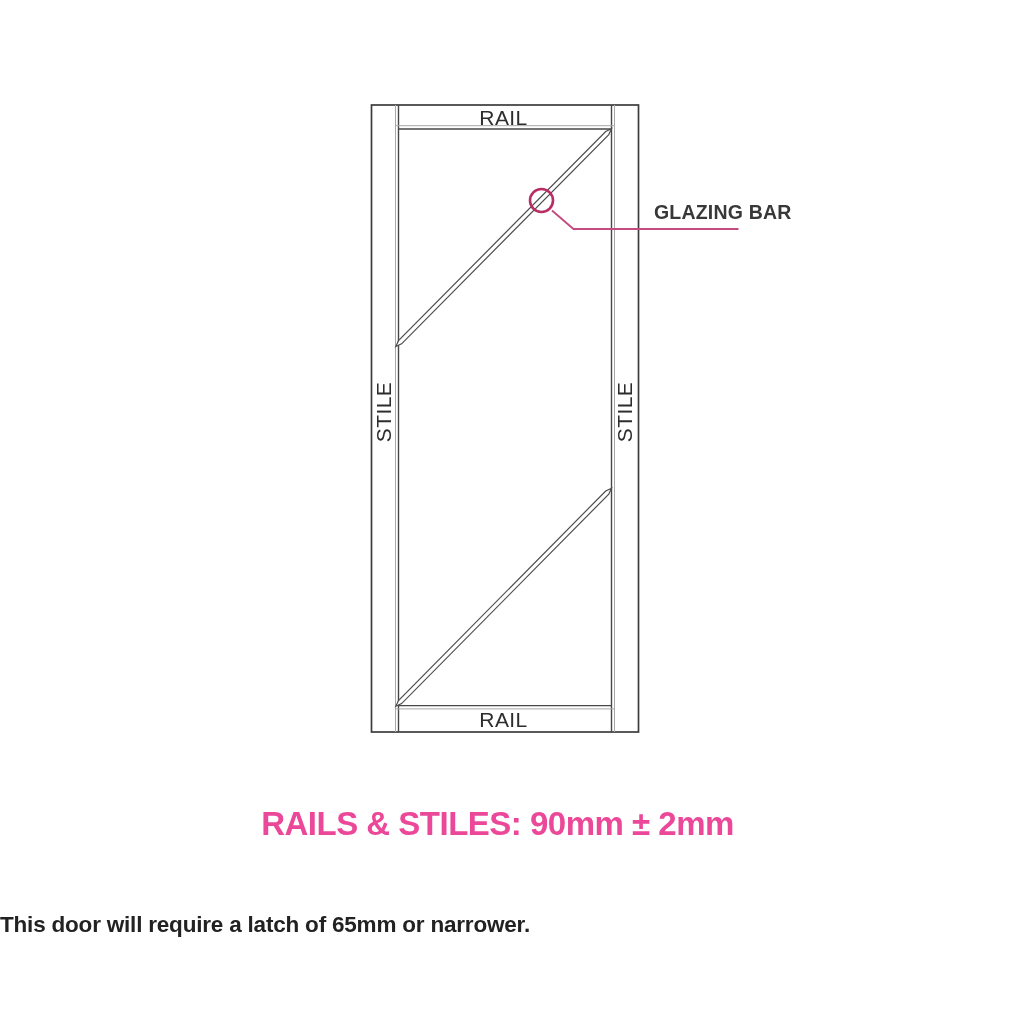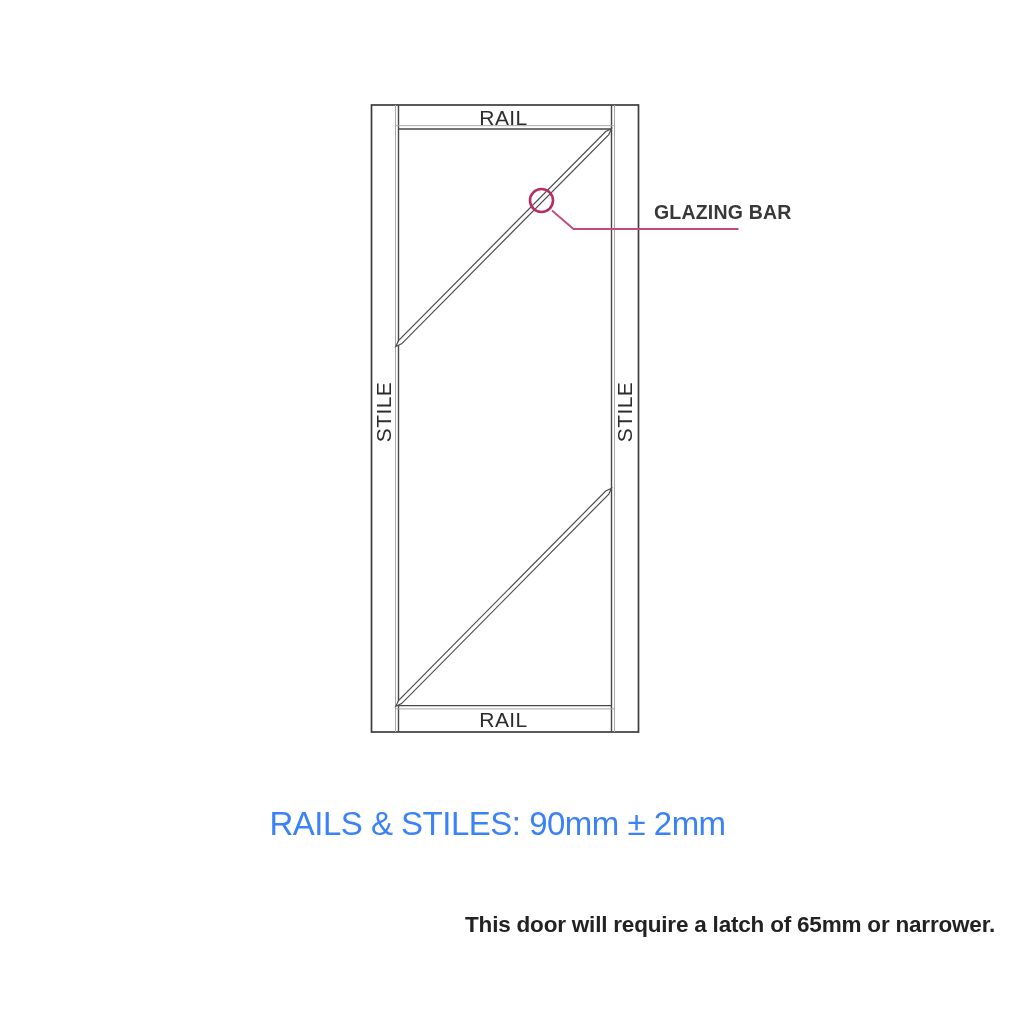--- a/index.html
+++ b/index.html
@@ -32,31 +32,31 @@
     fill: #383838;
     letter-spacing: 0.2px;
   }
   .specs {
     position: absolute;
     top: 805px;
     left: 0;
     width: 995px;
     text-align: center;
     font-size: 33px;
-    font-weight: normal;
-    color: #3b82f6;
+    font-weight: bold;
+    color: #ec4899;
     letter-spacing: -0.5px;
     line-height: 37px;
   }
   .note {
     position: absolute;
     top: 912px;
     left: 0;
     width: 995px;
-    text-align: right;
+    text-align: left;
     font-size: 22.5px;
     font-weight: bold;
     color: #222222;
     letter-spacing: -0.2px;
   }
 </style>
 </head>
 <body>
 
 <div>

